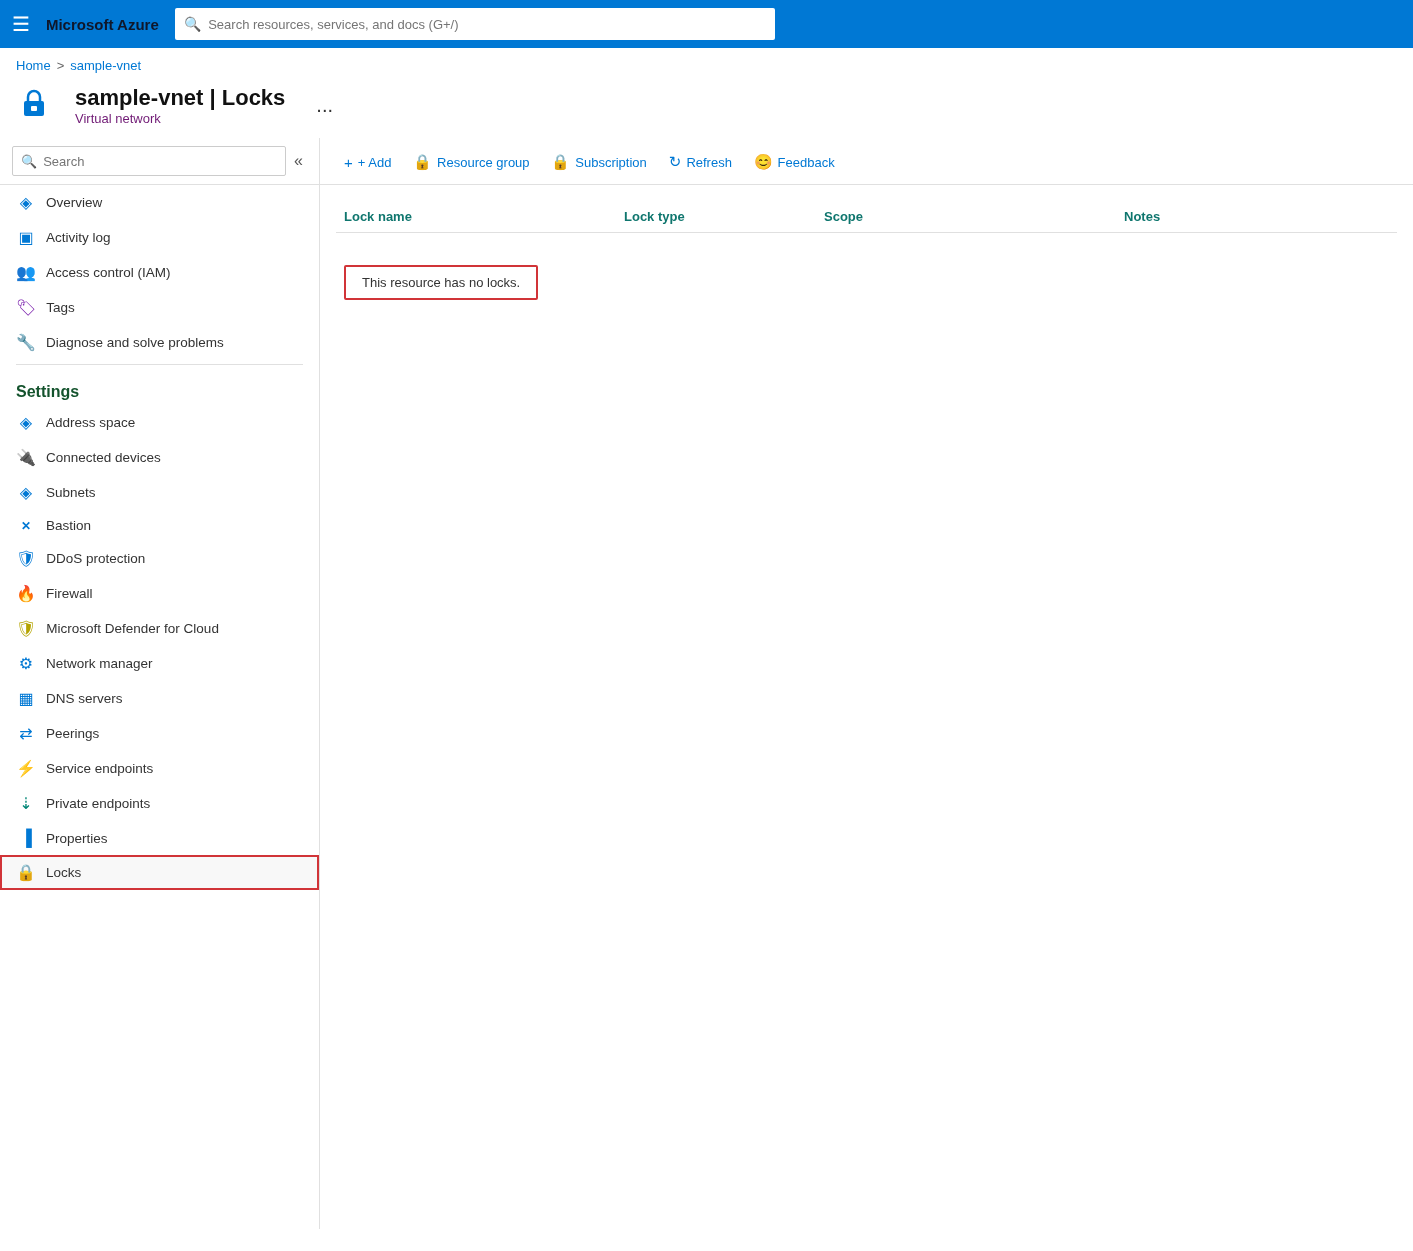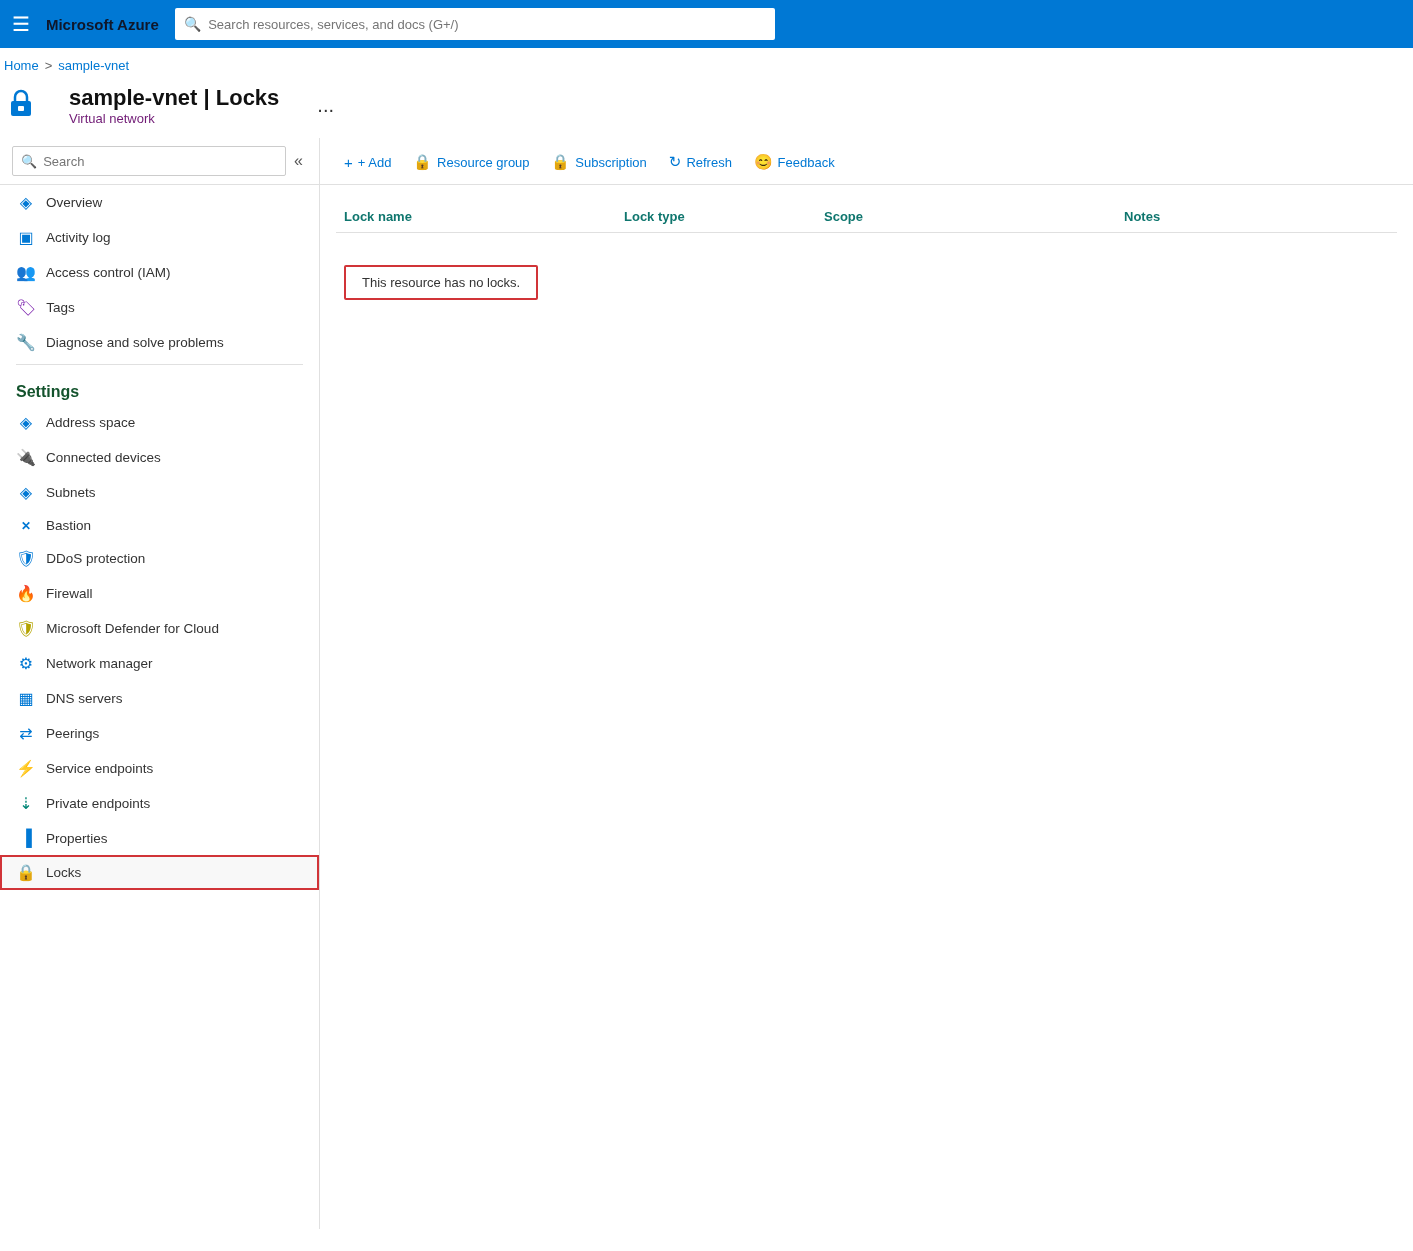--- a/index.html
+++ b/index.html
@@ -45,36 +45,36 @@
       color: #333;
       width: 100%;
     }
     .top-bar-search .search-icon-top {
       color: #666;
       font-size: 14px;
     }
 
     
     .breadcrumb {
-      padding: 10px 4px 4px;
+      padding: 10px 16px 4px;
       font-size: 13px;
       color: #0078d4;
       display: flex;
       align-items: center;
       gap: 6px;
     }
     .breadcrumb a { color: #0078d4; text-decoration: none; }
     .breadcrumb-sep { color: #666; }
 
     
     .page-header {
       display: flex;
       align-items: flex-start;
-      padding: 8px 3px 12px;
-      gap: 30px;
+      padding: 8px 16px 12px;
+      gap: 23px;
     }
     .page-header-text .title {
       font-size: 22px;
       font-weight: 600;
       color: #111;
     }
     .page-header-text .subtitle {
       font-size: 13px;
       color: #701a75;
     }

